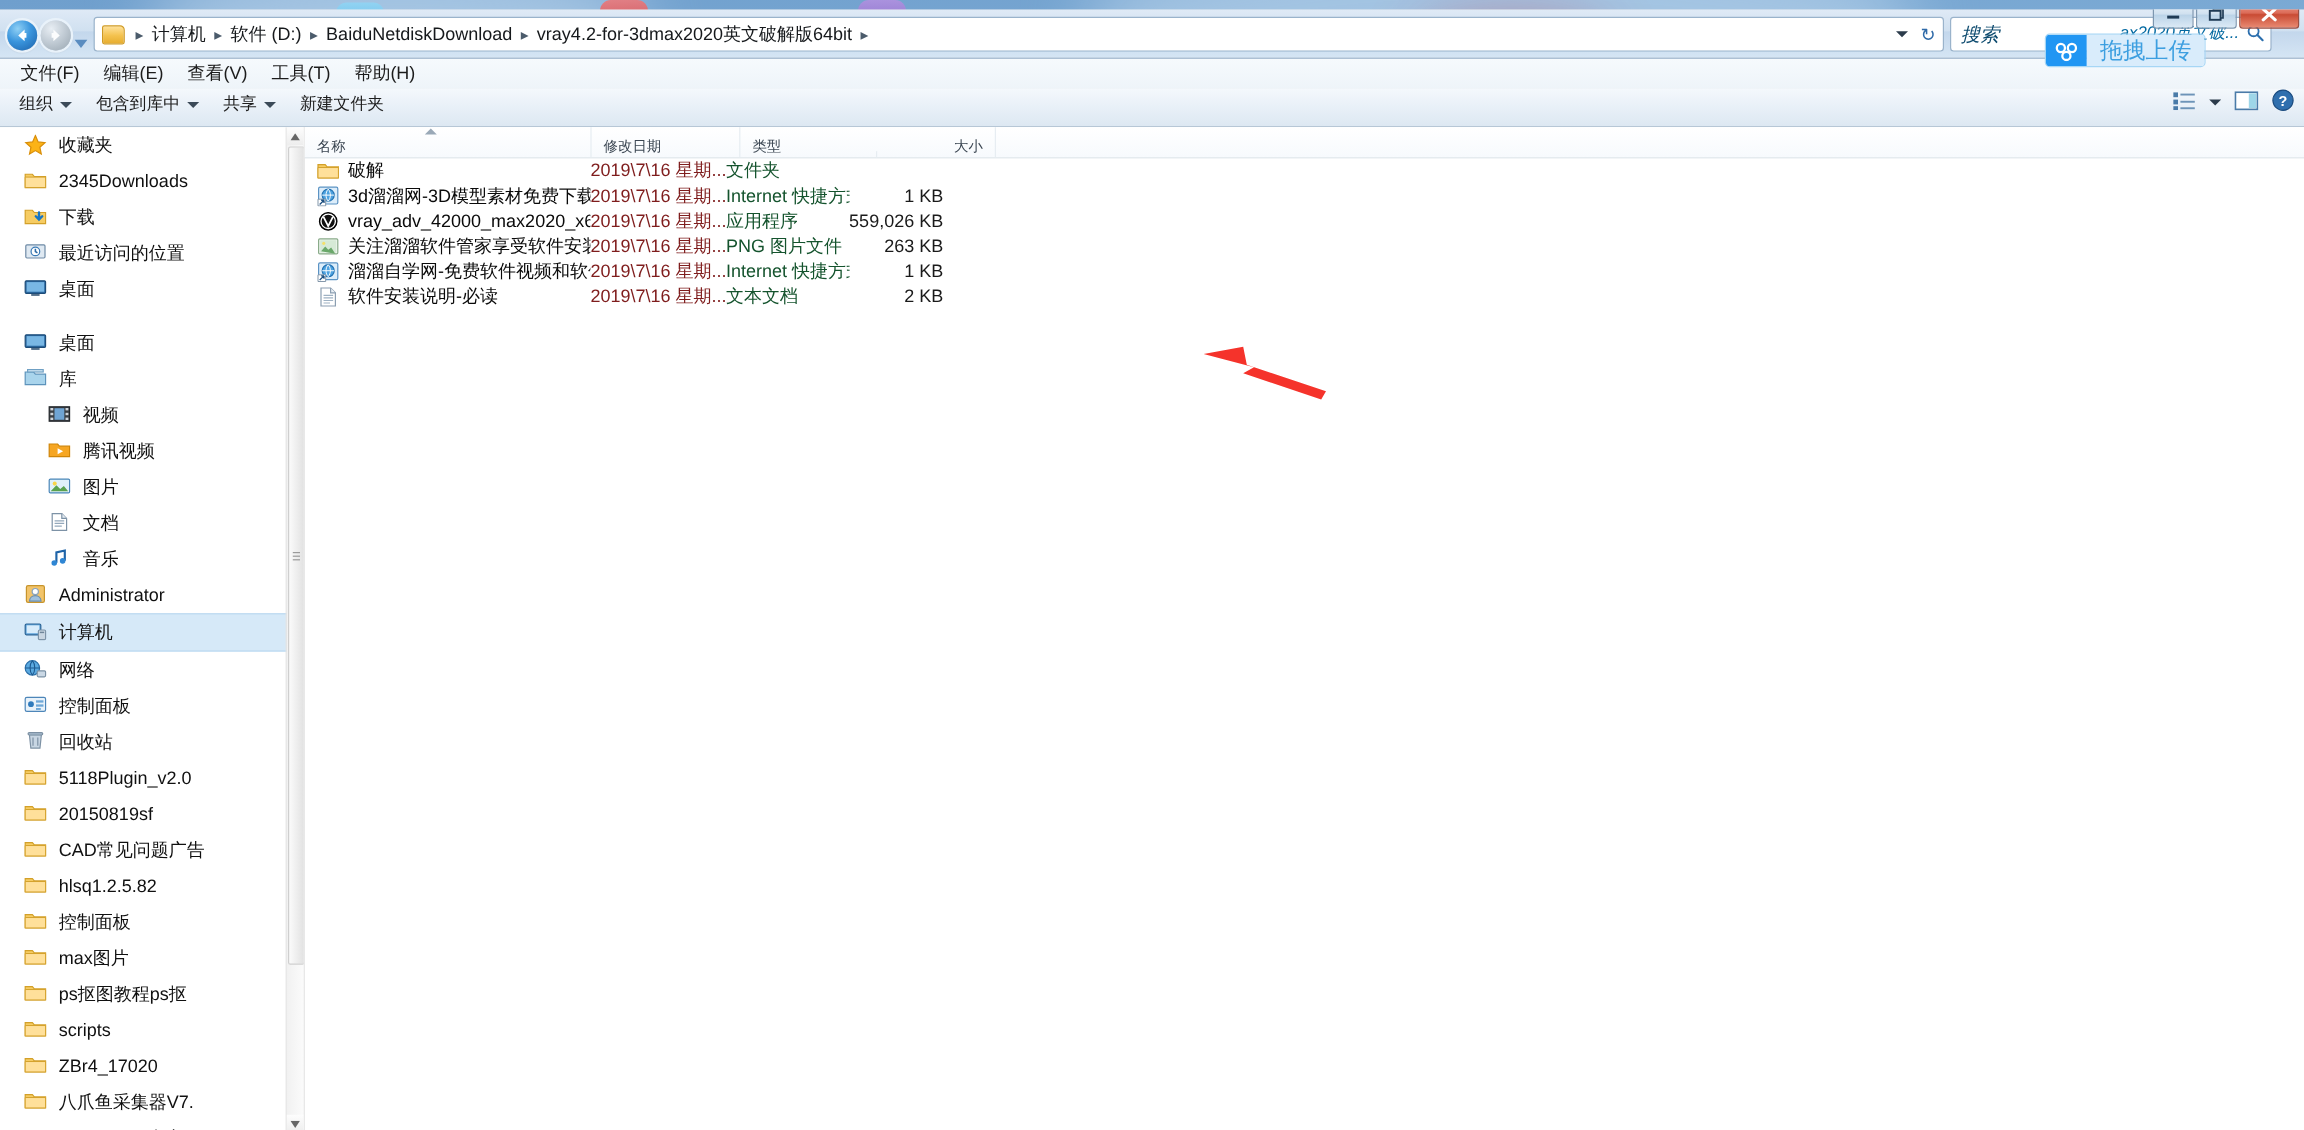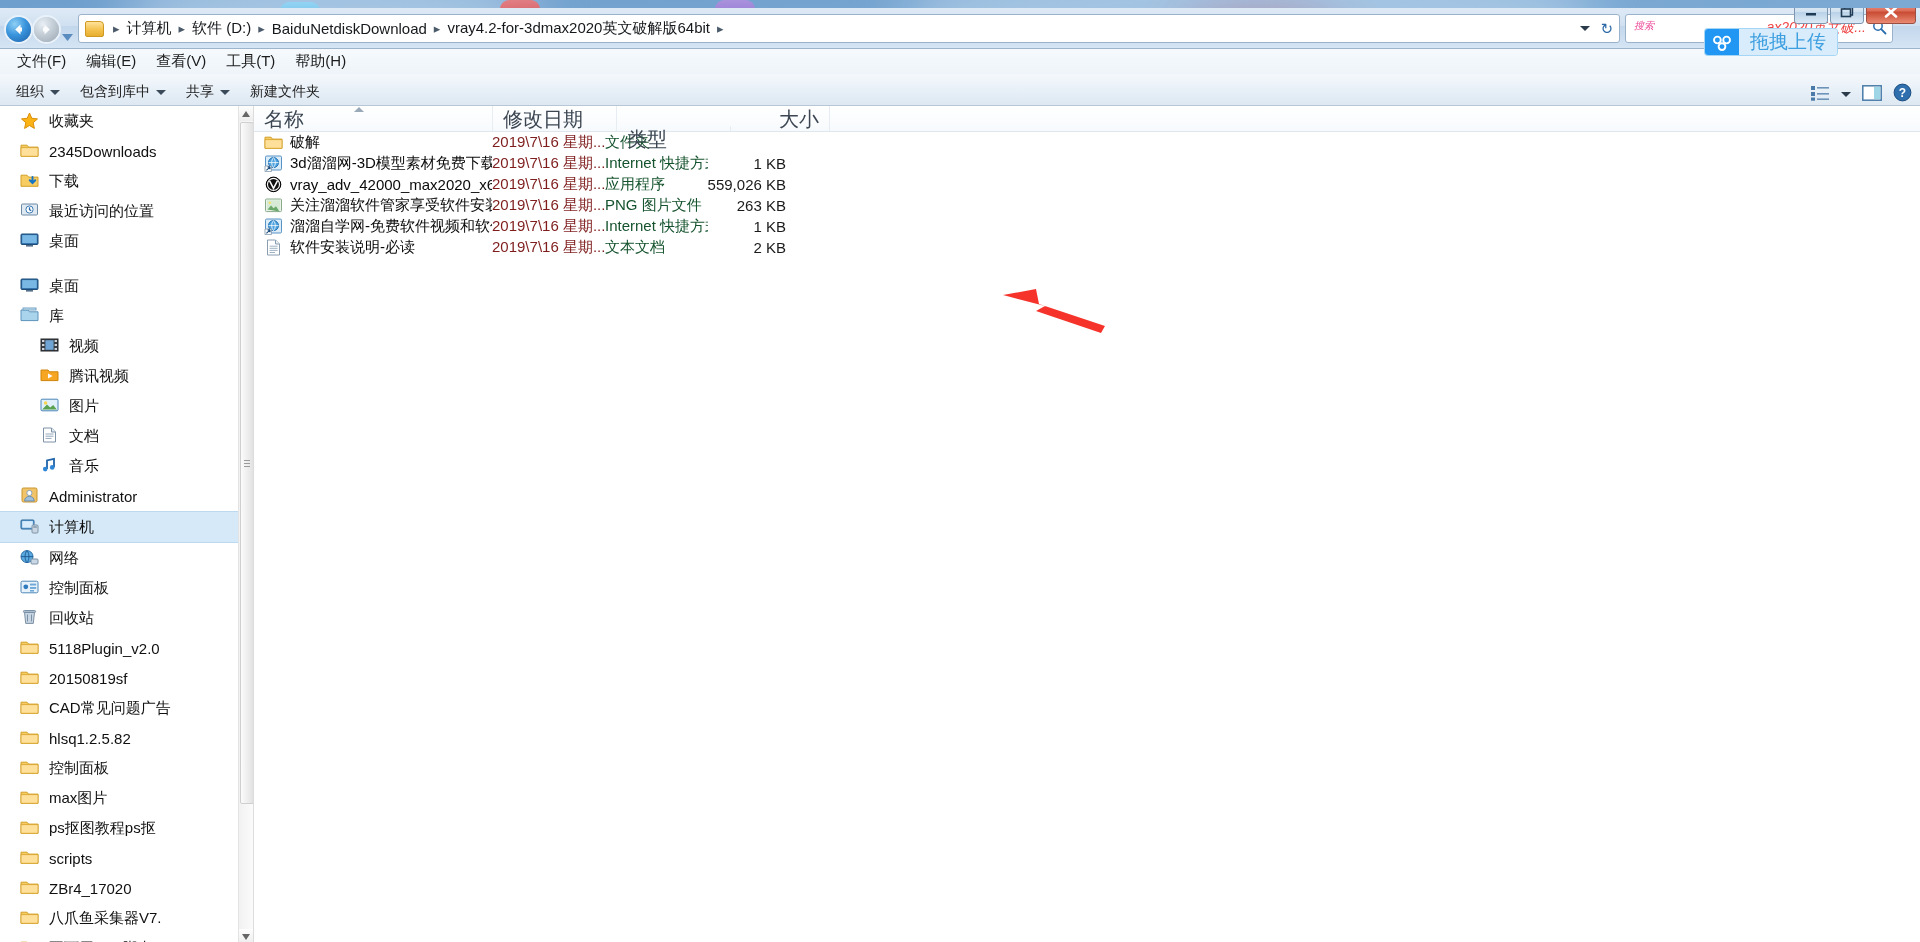--- a/index.html
+++ b/index.html
@@ -37,43 +37,43 @@
     border:1px solid #d09a22;border-radius:2px 4px 2px 2px;}
   .crumb{font-size:15px;color:#16191c;white-space:nowrap;padding:0 2px;cursor:default;}
   .sep{color:#4b5b6b;font-size:13px;padding:0 5px;flex:none;}
   #crumb-dd{margin-left:auto;margin-right:6px;display:flex;align-items:center;gap:10px;}
   .tri-dn{width:0;height:0;border-left:5px solid transparent;border-right:5px solid transparent;
     border-top:5px solid #2b3b4b;}
   #refresh{color:#2f6aa8;font-size:15px;}
   
   #searchbox{position:absolute;left:1625px;top:6px;width:266px;height:27px;background:#fff;
     border:1px solid #9ab3cb;border-radius:3px;overflow:hidden;}
-  #search-ph{position:absolute;left:8px;top:4px;font-size:10px;font-style:italic;color:#ec4899;white-space:nowrap;}
-  #search-tail{position:absolute;right:26px;top:4px;font-size:14px;font-style:italic;color:#ef4444;white-space:nowrap;}
+  #search-ph{position:absolute;left:8px;top:4px;font-size:16px;font-style:italic;color:#0c4a6e;white-space:nowrap;}
+  #search-tail{position:absolute;right:26px;top:4px;font-size:14px;font-style:italic;color:#0369a1;white-space:nowrap;}
   #search-ico{position:absolute;right:5px;top:5px;}
   
   #baidu-upload{position:absolute;left:1705px;top:21px;height:26px;display:flex;align-items:center;
     border-radius:3px;overflow:hidden;box-shadow:0 0 0 1px #a6d6f5;}
   #baidu-logo{width:34px;height:26px;background:#2196f3;display:flex;align-items:center;justify-content:center;}
   #baidu-text{background:#d9ecfb;color:#3d9fe0;font-size:19px;padding:0 11px;height:26px;
     display:flex;align-items:center;white-space:nowrap;}
   
   #wctl{position:absolute;right:4px;top:-8px;display:flex;height:23px;}
   .wbtn{width:32px;height:22px;display:flex;align-items:center;justify-content:center;
     border:1px solid #7e97b0;border-radius:0 0 3px 3px;margin-left:2px;
     background:linear-gradient(180deg,#eef5fb 0%,#cfe0ef 50%,#b9d2e7 51%,#dceaf6 100%);}
   .wbtn svg{display:block;}
   #wbtn-close{width:48px;border-color:#9b4f43;
     background:linear-gradient(180deg,#f4a79a 0%,#db6b57 45%,#c94b34 51%,#e98a72 100%);}
   
   #menubar{height:25px;display:flex;align-items:center;padding-left:8px;gap:2px;
     background:linear-gradient(180deg,#f6fafd 0%,#eef4f9 100%);}
   .menu-item{font-size:15px;color:#1c1c1c;padding:3px 9px;border-radius:2px;}
   
-  #toolbar{height:31px;display:flex;align-items:flex-end;padding-left:6px;
+  #toolbar{height:31px;display:flex;align-items:flex-start;padding-left:6px;
     background:linear-gradient(180deg,#f4f8fc 0%,#e7eff7 55%,#dde8f2 100%);
     border-bottom:1px solid #b7c7d6;position:relative;}
   .tb-item{font-size:14px;color:#1d1d1d;padding:4px 10px;display:flex;align-items:center;gap:6px;border-radius:2px;}
   .tb-item .tri-dn{border-top-color:#3b4a58;}
   #tb-right{position:absolute;right:8px;display:flex;align-items:center;gap:11px;}
   
   #body{display:flex;height:838px;background:#fff;}
   
   #navpane{width:253px;background:#fff;border-right:1px solid #dcdcdc;position:relative;overflow:hidden;}
   #navlist{position:absolute;left:0;top:0;right:14px;}
@@ -89,21 +89,21 @@
     background:linear-gradient(180deg,#fdfdfd,#ededed);}
   #sb-up{top:0;} #sb-dn{bottom:0;}
   #sb-thumb{position:absolute;left:1px;top:16px;width:12px;height:680px;border-radius:2px;
     background:linear-gradient(90deg,#fbfbfb,#e2e2e2);border:1px solid #cfcfcf;}
   #sb-thumb .grip{position:absolute;left:3px;top:50%;width:6px;height:1px;background:#9b9b9b;
     box-shadow:0 -3px 0 #9b9b9b,0 3px 0 #9b9b9b;}
   
   #filepane{flex:1;position:relative;background:#fff;}
   #colhead{display:flex;height:25px;align-items:stretch;
     background:linear-gradient(180deg,#ffffff 0%,#f7fafd 100%);border-bottom:1px solid #dfe6ec;}
-  .col{position:relative;display:flex;align-items:flex-start;font-size:20px;color:#3b4652;
+  .col{position:relative;display:flex;align-items:flex-end;font-size:12px;color:#3b4652;
     padding-left:10px;border-right:1px solid #e7edf2;}
   .col.c-name{width:228px;}
   .col.c-date{width:113px;}
   .col.c-type{width:103px;margin-top:20px;}
   .col.c-size{width:78px;justify-content:flex-end;padding-right:10px;}
   #sort-ind{position:absolute;left:100px;top:1px;width:0;height:0;
     border-left:5px solid transparent;border-right:5px solid transparent;border-bottom:5px solid #9aa9b7;}
   .frow{display:flex;height:21px;align-items:center;font-size:15px;color:#0a0a0a;}
   .fc{display:flex;align-items:center;overflow:hidden;white-space:nowrap;}
   .fc.name{width:228px;padding-left:10px;}

